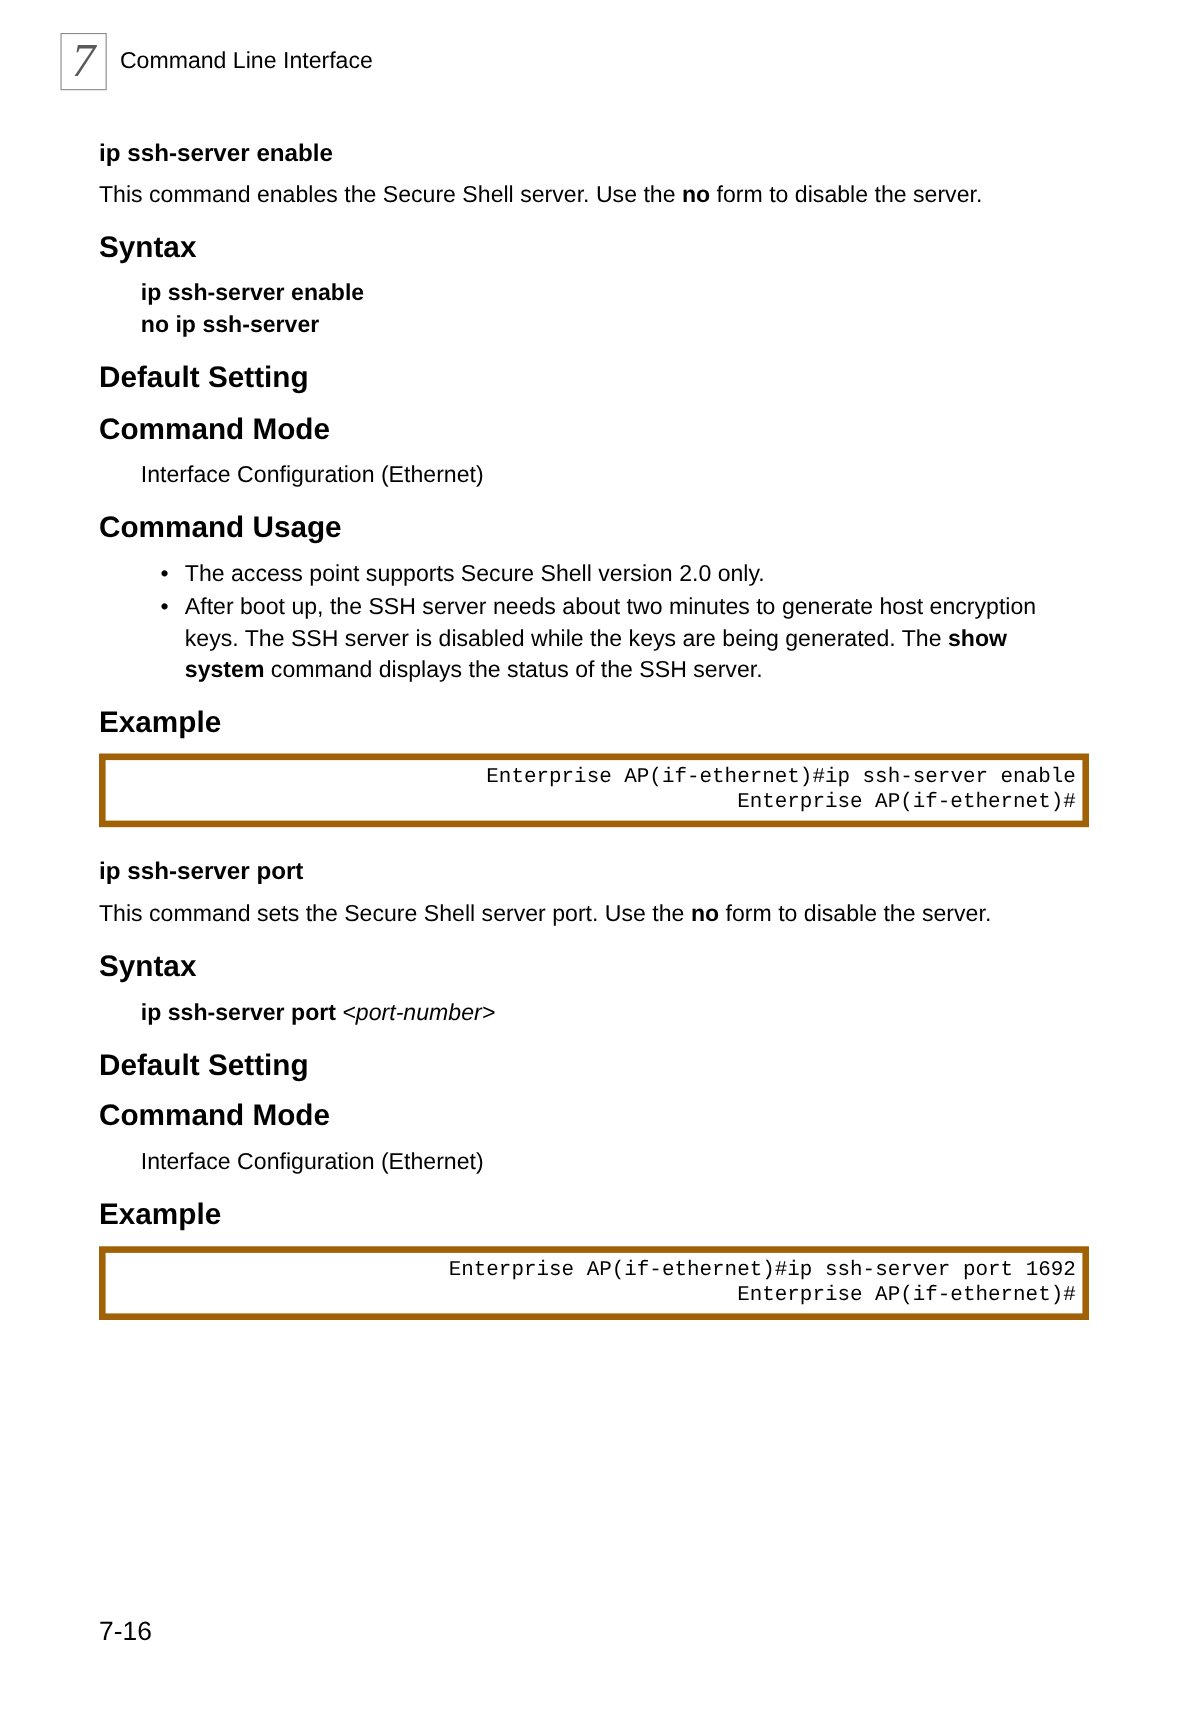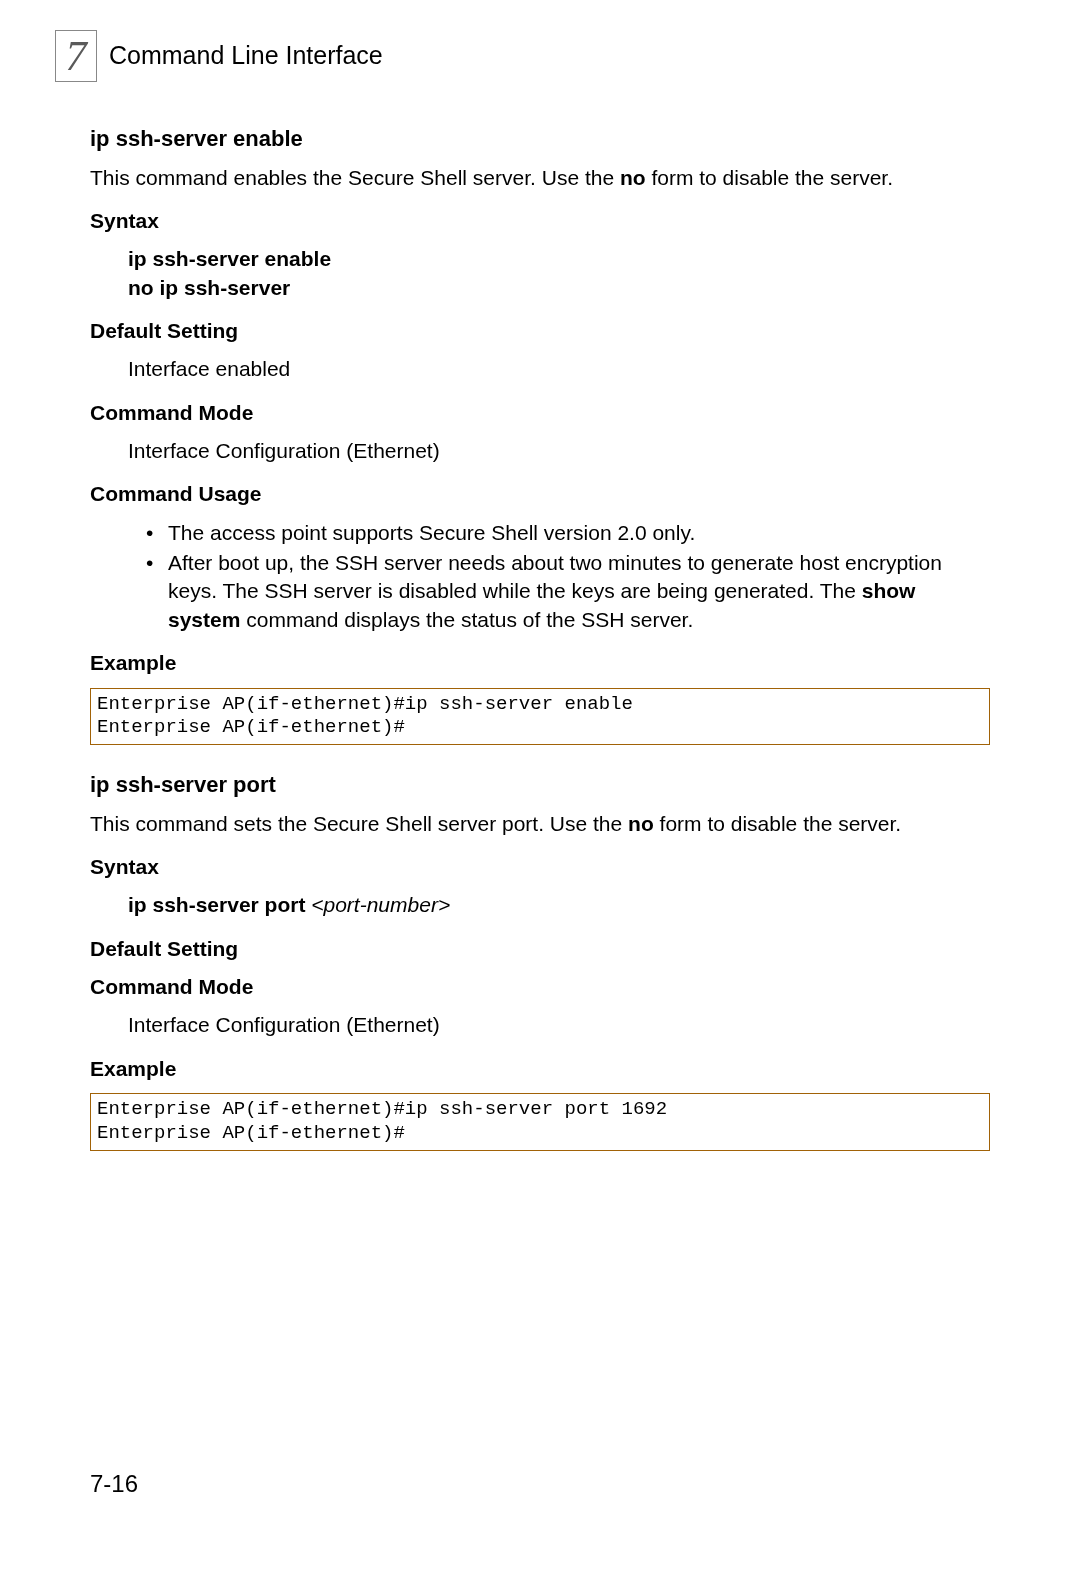--- a/index.html
+++ b/index.html
@@ -34,34 +34,34 @@
       margin-right: 12px;
     }
     .chapter-number {
       font-size: 43px;
       font-weight: normal;
       font-style: italic;
       font-family: "Times New Roman", serif;
       color: #5a5a5a;
     }
     .chapter-title {
-      font-size: 25px;
+      font-size: 21px;
       color: #000;
     }
     .cmd-title {
       font-weight: bold;
       font-size: 22px;
       margin-bottom: 10px;
     }
     .desc {
       margin-bottom: 15px;
     }
     .section-label {
       font-weight: bold;
-      font-size: 21px;
+      font-size: 27px;
       margin-bottom: 10px;
       margin-top: 4px;
     }
     .indent {
       margin-left: 38px;
       margin-bottom: 15px;
     }
     .syntax-block {
       margin-left: 38px;
       margin-bottom: 15px;
@@ -86,28 +86,29 @@
       left: 0;
       top: 0;
     }
     .bold {
       font-weight: bold;
     }
     .italic {
       font-style: italic;
     }
     .code-box {
-      border: 1px solid #a16207;
+      border: 6px solid #a16207;
       font-family: "Courier New", monospace;
       font-size: 19px;
       padding: 4px 6px;
       margin-bottom: 25px;
       margin-top: 4px;
       white-space: pre;
       line-height: 1.25;
+      text-align: right;
     }
     .page-footer {
       position: absolute;
       bottom: 70px;
       left: 90px;
       font-size: 24px;
     }
   </style>
 </head>
 <body>
@@ -125,21 +126,20 @@
     <span>This command enables the Secure Shell server. Use the </span><span class="bold">no</span><span> form to disable the server.</span>
   </p>
 
   <div class="section-label">Syntax</div>
   <div class="syntax-block">
     <div>ip ssh-server enable</div>
     <div>no ip ssh-server</div>
   </div>
 
   <div class="section-label">Default Setting</div>
-  <div class="indent">Interface enabled</div>
 
   <div class="section-label">Command Mode</div>
   <div class="indent">Interface Configuration (Ethernet)</div>
 
   <div class="section-label">Command Usage</div>
   <ul>
     <li>The access point supports Secure Shell version 2.0 only.</li>
     <li>
       <span>After boot up, the SSH server needs about two minutes to generate host encryption keys. The SSH server is disabled while the keys are being generated. The </span><span class="bold">show system</span><span> command displays the status of the SSH server.</span>
     </li>

